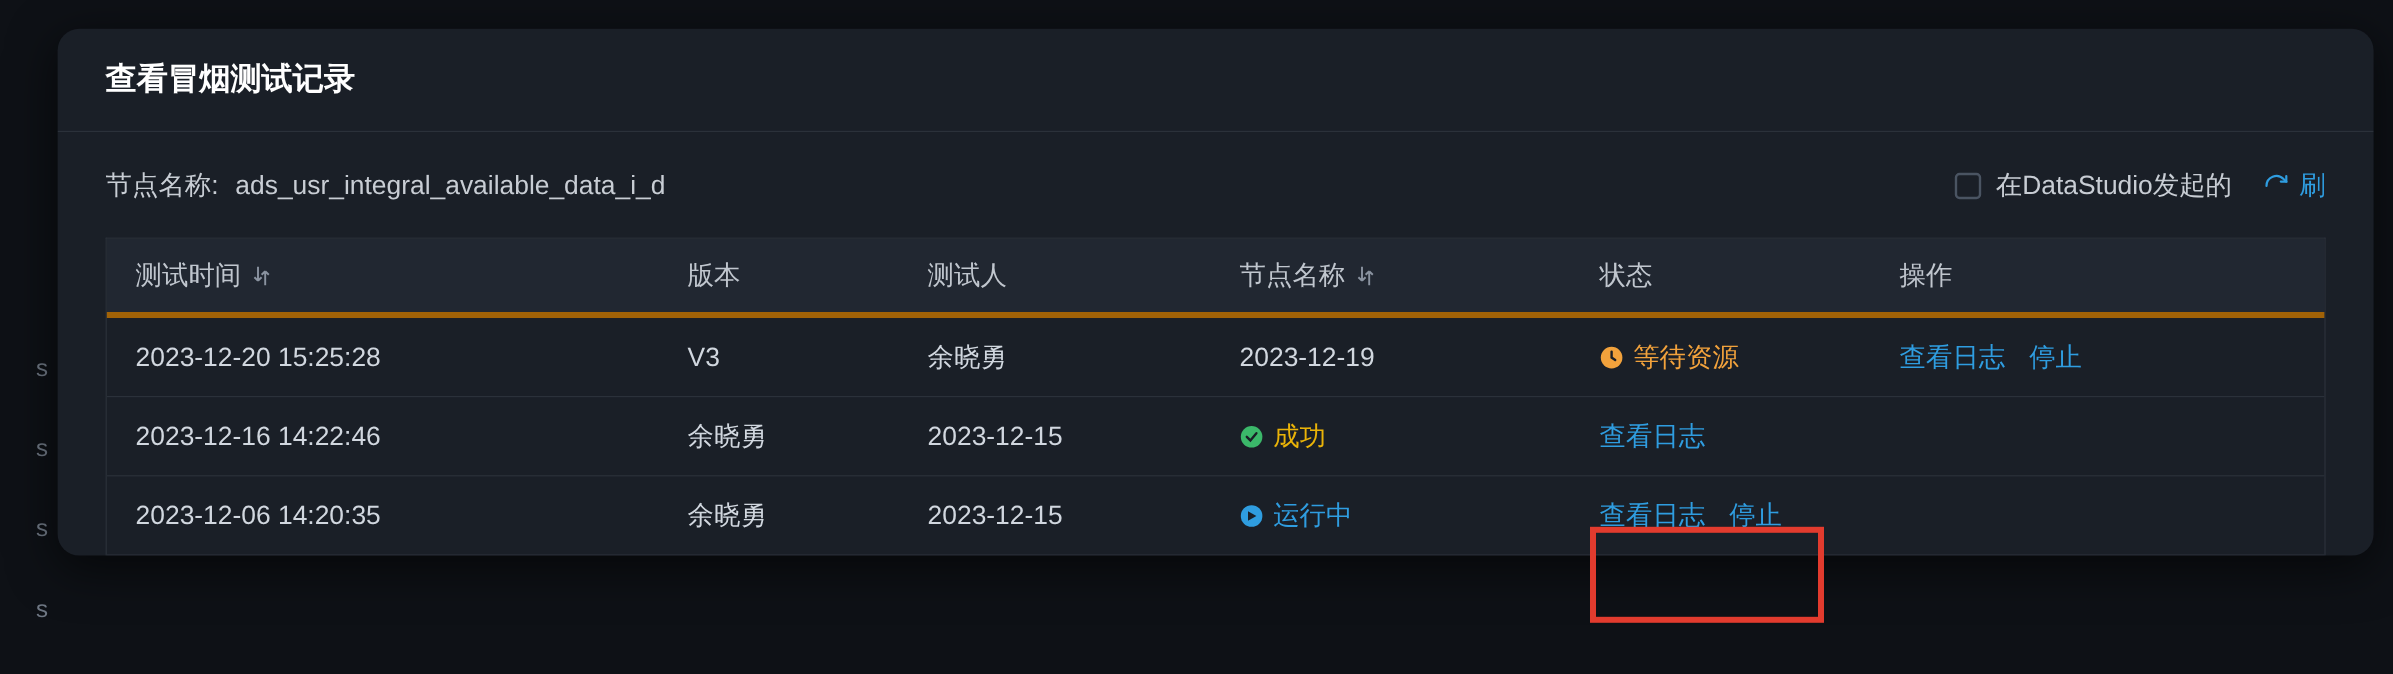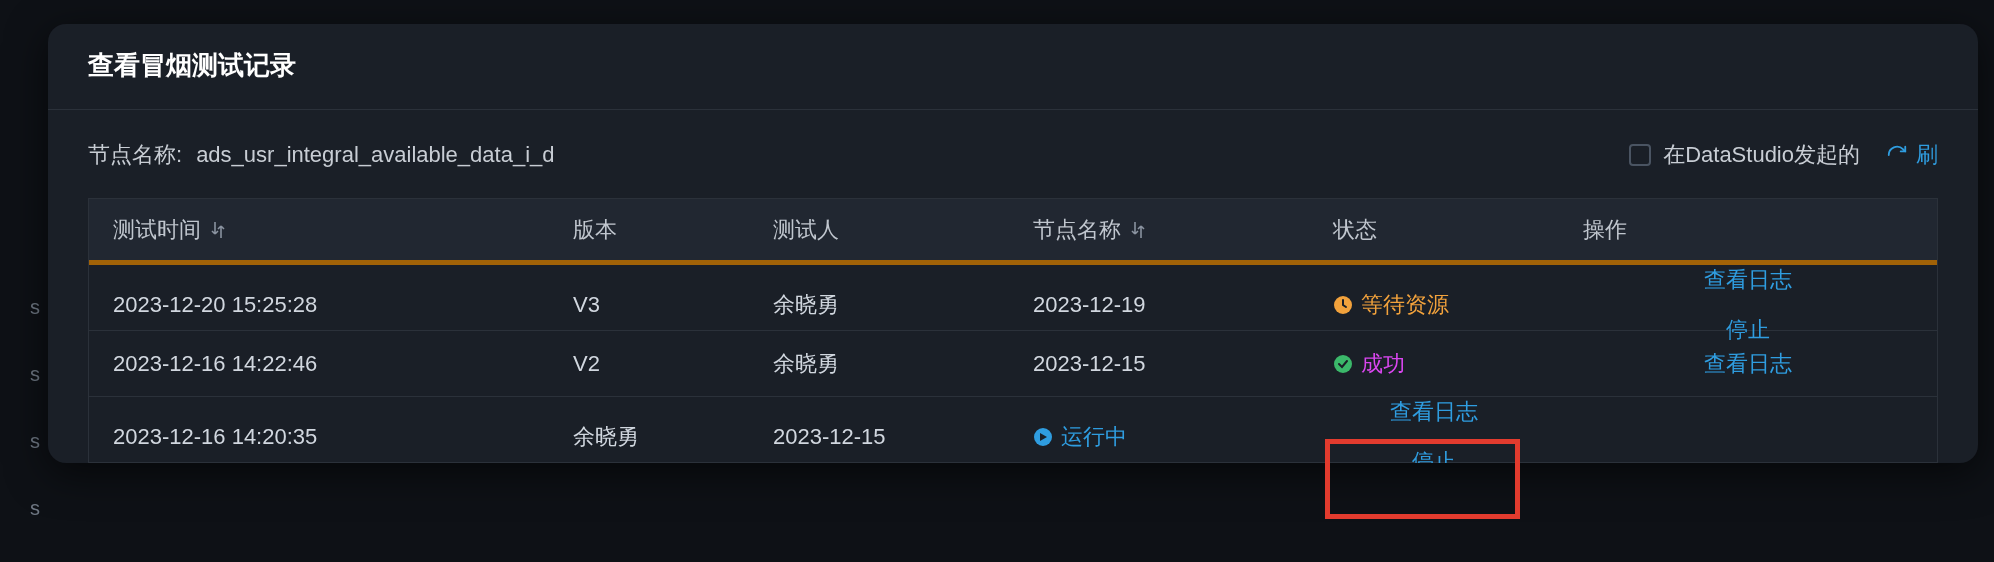--- a/index.html
+++ b/index.html
@@ -72,25 +72,25 @@
   }
   .th { padding: 0 24px; color:#c0c6ce; font-weight:500; display:flex; align-items:center; gap:10px;}
   .sort-icon { color:#7d8794; font-size:16px; display:inline-flex; }
   .tbody-row {
     height: 66px;
     border-bottom: 1px solid #2b313a;
   }
   .td { padding: 0 24px; color:#d1d7df; display:flex; align-items:center; gap:10px;}
   .status-cell { position:relative; height:100%; display:flex; align-items:center; padding:0 24px; gap:8px;}
   .status-wait { color:#f2a23c; }
-  .status-success { color:#d946ef; }
+  .status-success { color:#eab308; }
   .status-running { color:#2f9de0; }
   .status-icon { display:inline-flex; width:20px; height:20px; }
   .status-icon svg { width:20px; height:20px; }
-  .actions { display:flex; gap:20px;flex-direction:column; }
+  .actions { display:flex; gap:20px; }
   .action-link { color:#2f9de0; cursor:pointer; }
   .highlight-box {
     position:absolute;
     border: 5px solid #e23b2e;
     pointer-events:none;
   }
   
   .side-tick {
     position:absolute;
     left:30px;
@@ -185,38 +185,37 @@
               </span>
               <span>等待资源</span>
             </div>
             <div class="td actions">
               <span class="action-link">查看日志</span>
               <span class="action-link">停止</span>
             </div>
           </div>
           <div class="tbody-row">
             <div class="td">2023-12-16 14:22:46</div>
-            <div class="td">V2</div>
             <div class="td">余晓勇</div>
             <div class="td">2023-12-15</div>
             <div class="status-cell status-success">
               <span class="status-icon">
                 <svg viewBox="0 0 20 20">
                   <circle cx="10" cy="10" r="9" fill="#3bb86a"></circle>
                   <path d="M6 10l3 3 5-6" stroke="#1a1f27" stroke-width="2" fill="none" stroke-linecap="round"></path>
                 </svg>
               </span>
               <span>成功</span>
             </div>
             <div class="td actions">
               <span class="action-link">查看日志</span>
             </div>
           </div>
           <div class="tbody-row">
-            <div class="td">2023-12-16 14:20:35</div>
+            <div class="td">2023-12-06 14:20:35</div>
             <div class="td">余晓勇</div>
             <div class="td">2023-12-15</div>
             <div class="status-cell status-running">
               <span class="status-icon">
                 <svg viewBox="0 0 20 20">
                   <circle cx="10" cy="10" r="9" fill="#2f9de0"></circle>
                   <path d="M7 6l7 4-7 4z" fill="#1a1f27"></path>
                 </svg>
               </span>
               <span>运行中</span>

